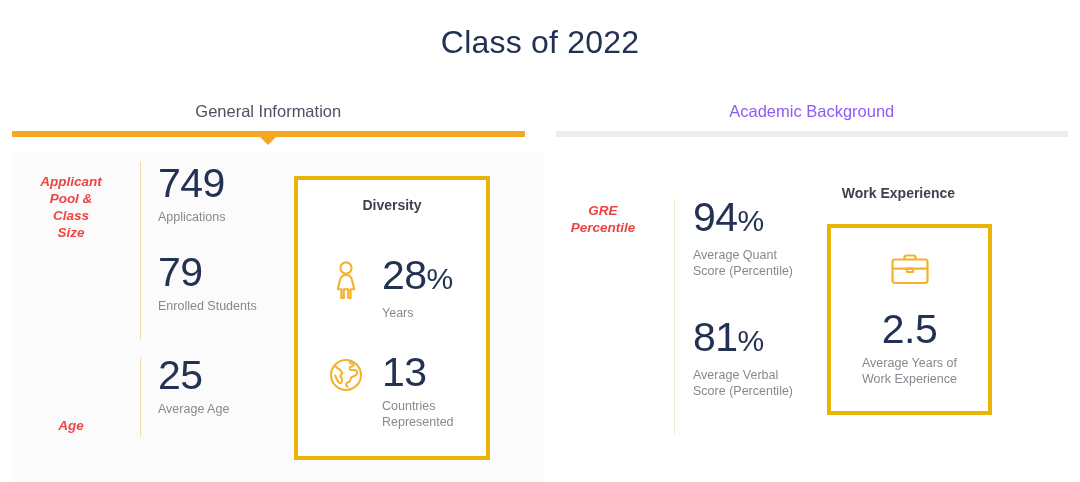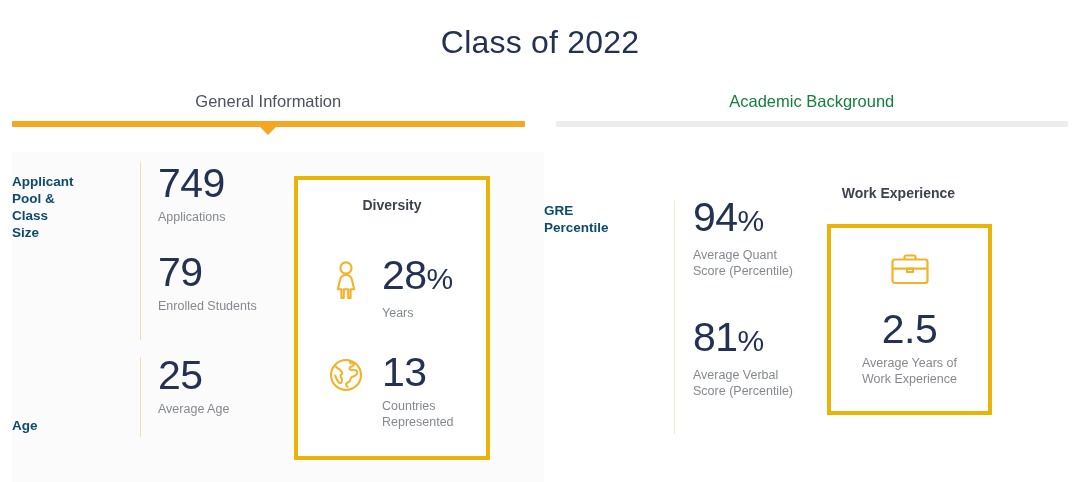--- a/index.html
+++ b/index.html
@@ -16,40 +16,40 @@
     font-weight:400;
     color:#233253;
     letter-spacing:0.2px;
     margin:0;
     padding-top:22px;
     line-height:40px;
   }
   
   .tabs{
     display:flex;
-    margin-top:28px;
+    margin-top:38px;
     padding:0 12px;
     box-sizing:border-box;
     gap:31px;
   }
   .tab{
     flex:1 1 50%;
     text-align:center;
     position:relative;
     padding-bottom:15px;
     cursor:pointer;
   }
   .tab-label{
     display:block;
     font-size:16.5px;
     color:#4b5260;
     font-weight:400;
     line-height:22px;
   }
-  .tab.inactive .tab-label{color:#15803d;}
+  .tab.inactive .tab-label{color:#8b5cf6;}
   .tab .tab-underline{
     position:absolute;
     left:0;right:0;bottom:0;
     height:6px;
     background:#f5a623;
     border-radius:1px;
   }
   .tab.inactive .tab-underline{background:#ededed;height:6px;}
   .tab .tab-pointer{
     position:absolute;
@@ -75,24 +75,25 @@
     display:flex;
   }
   .panel-right{
     flex:1;
     background:#ffffff;
     display:flex;
   }
   .group-label{
     font-size:13.5px;
     font-weight:700;
-    color:#0c4a6e;
-    text-align:left;
+    color:#ef4444;
+    text-align:center;
     line-height:17px;
     white-space:pre-line;
+    font-style:italic;
   }
   .stat-value{
     font-size:41px;
     font-weight:300;
     color:#233253;
     line-height:46px;
     letter-spacing:-0.5px;
   }
   .stat-value .pct{font-size:30px;}
   .stat-label{

